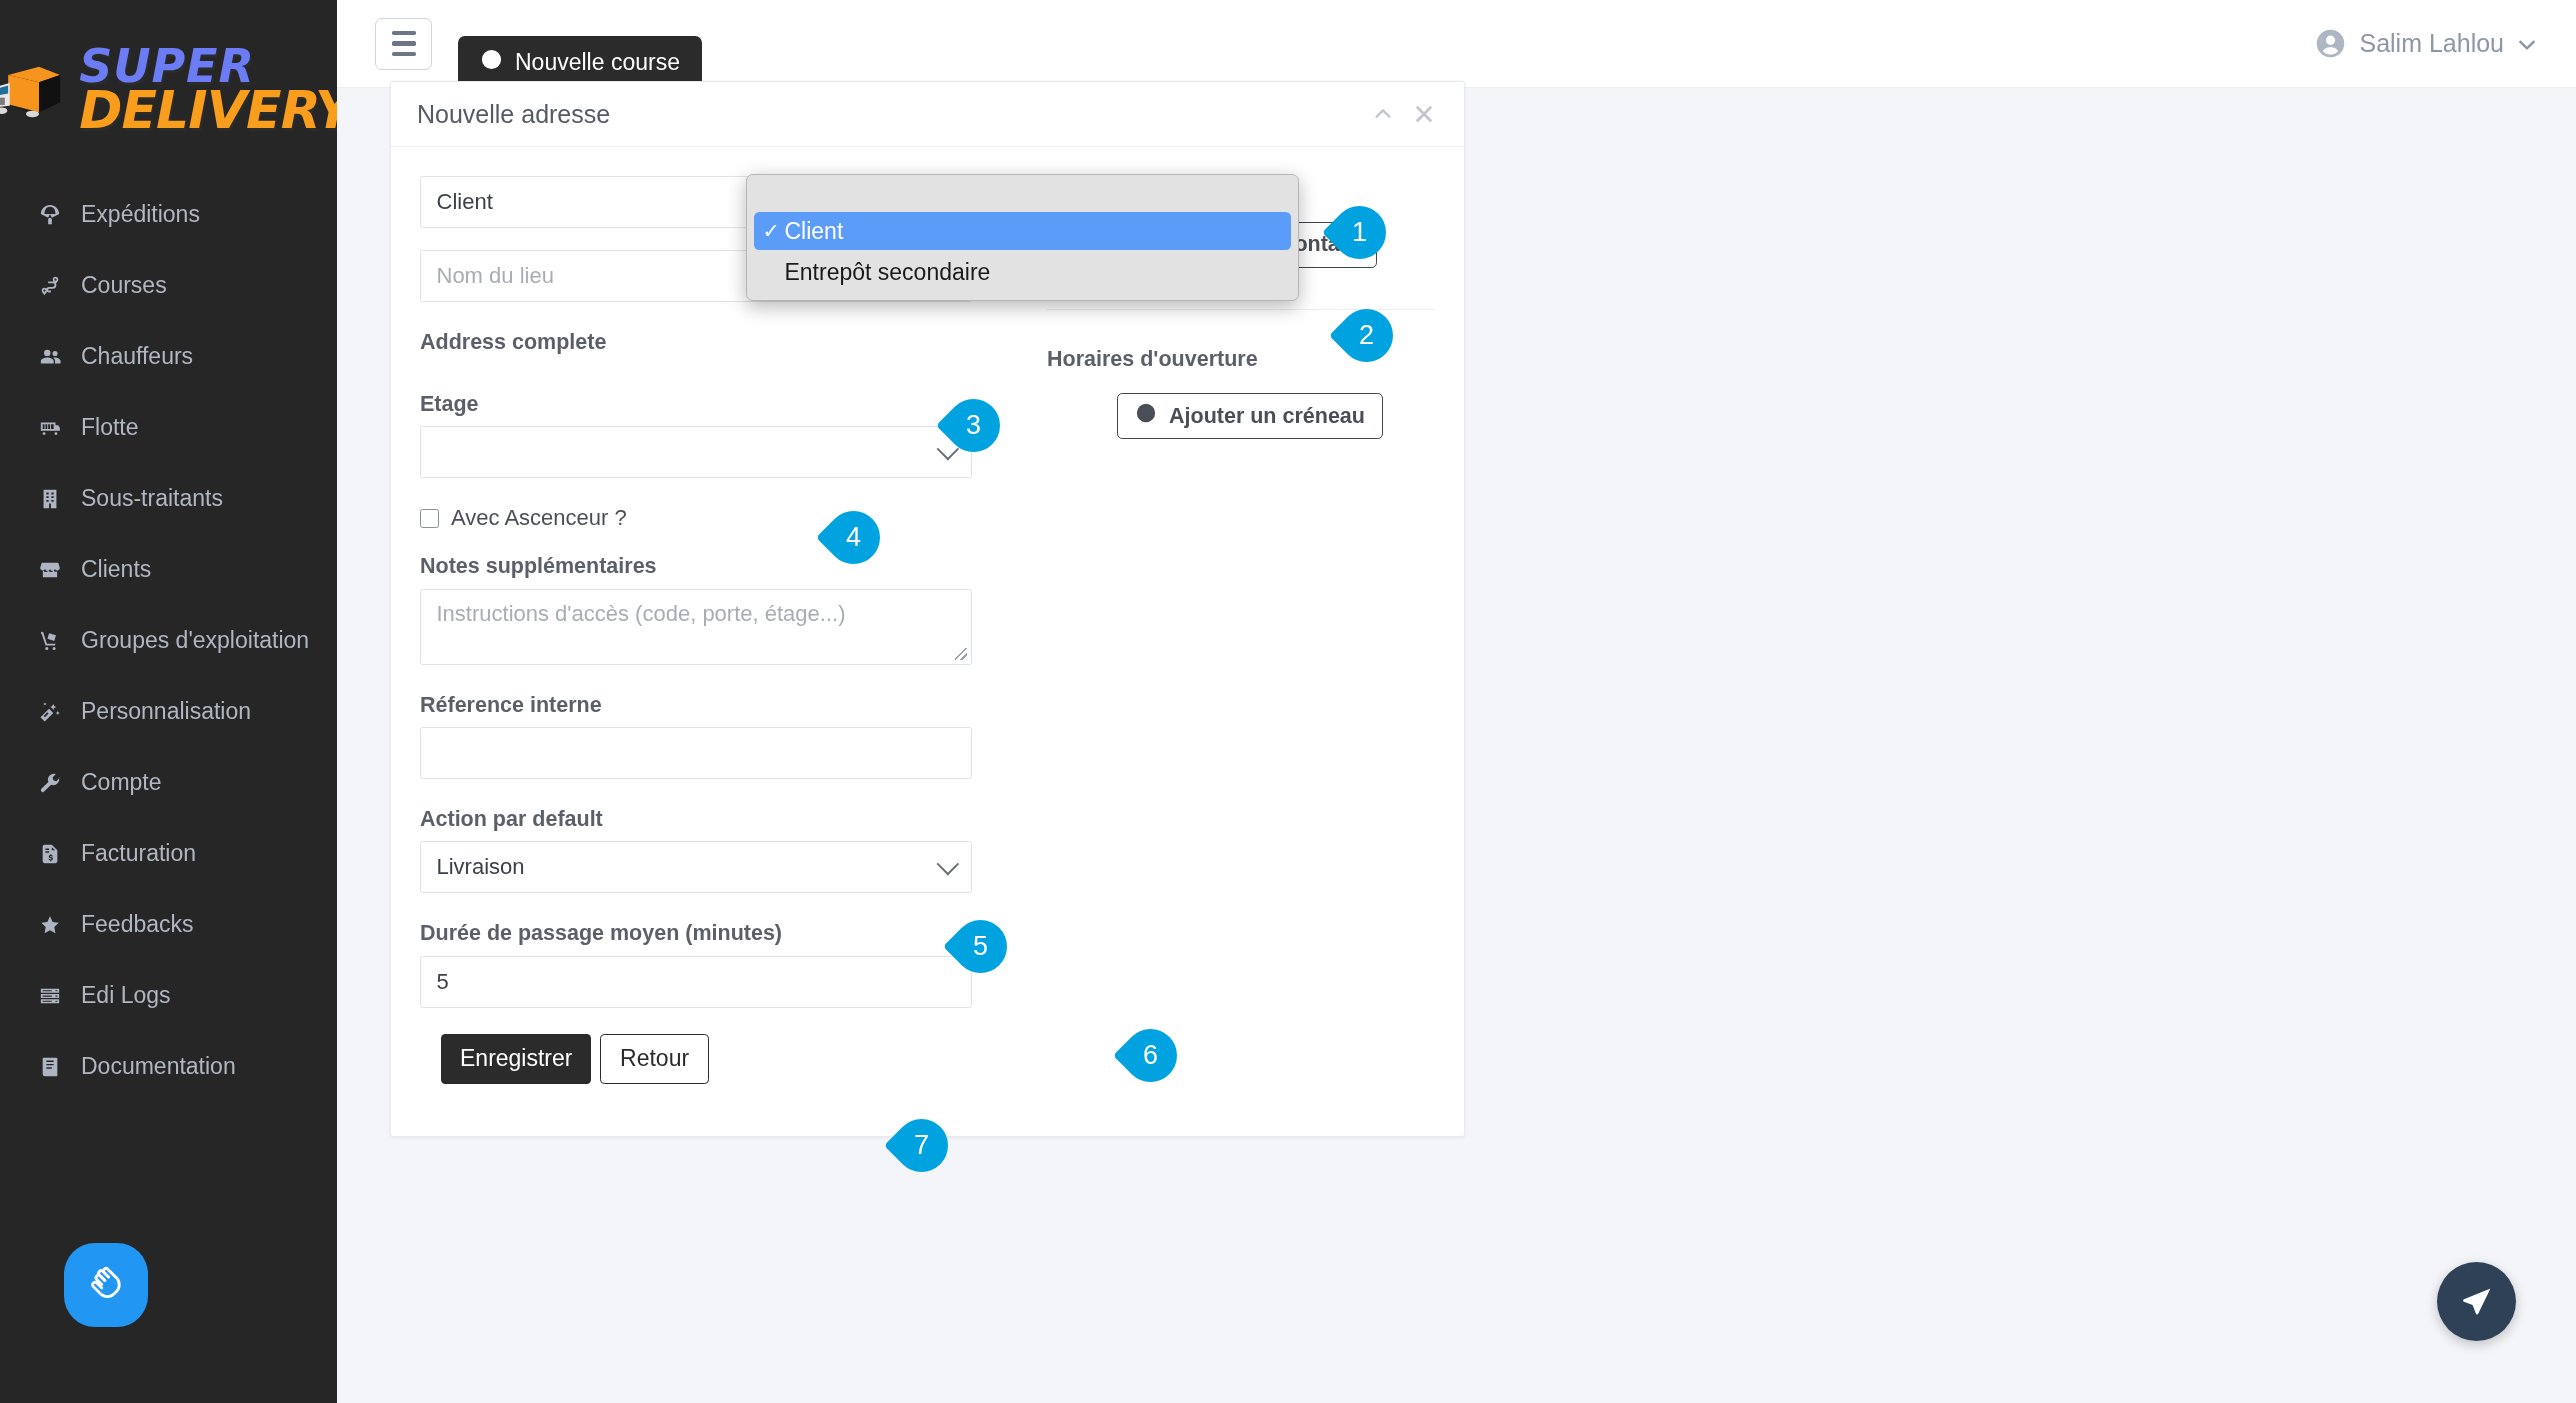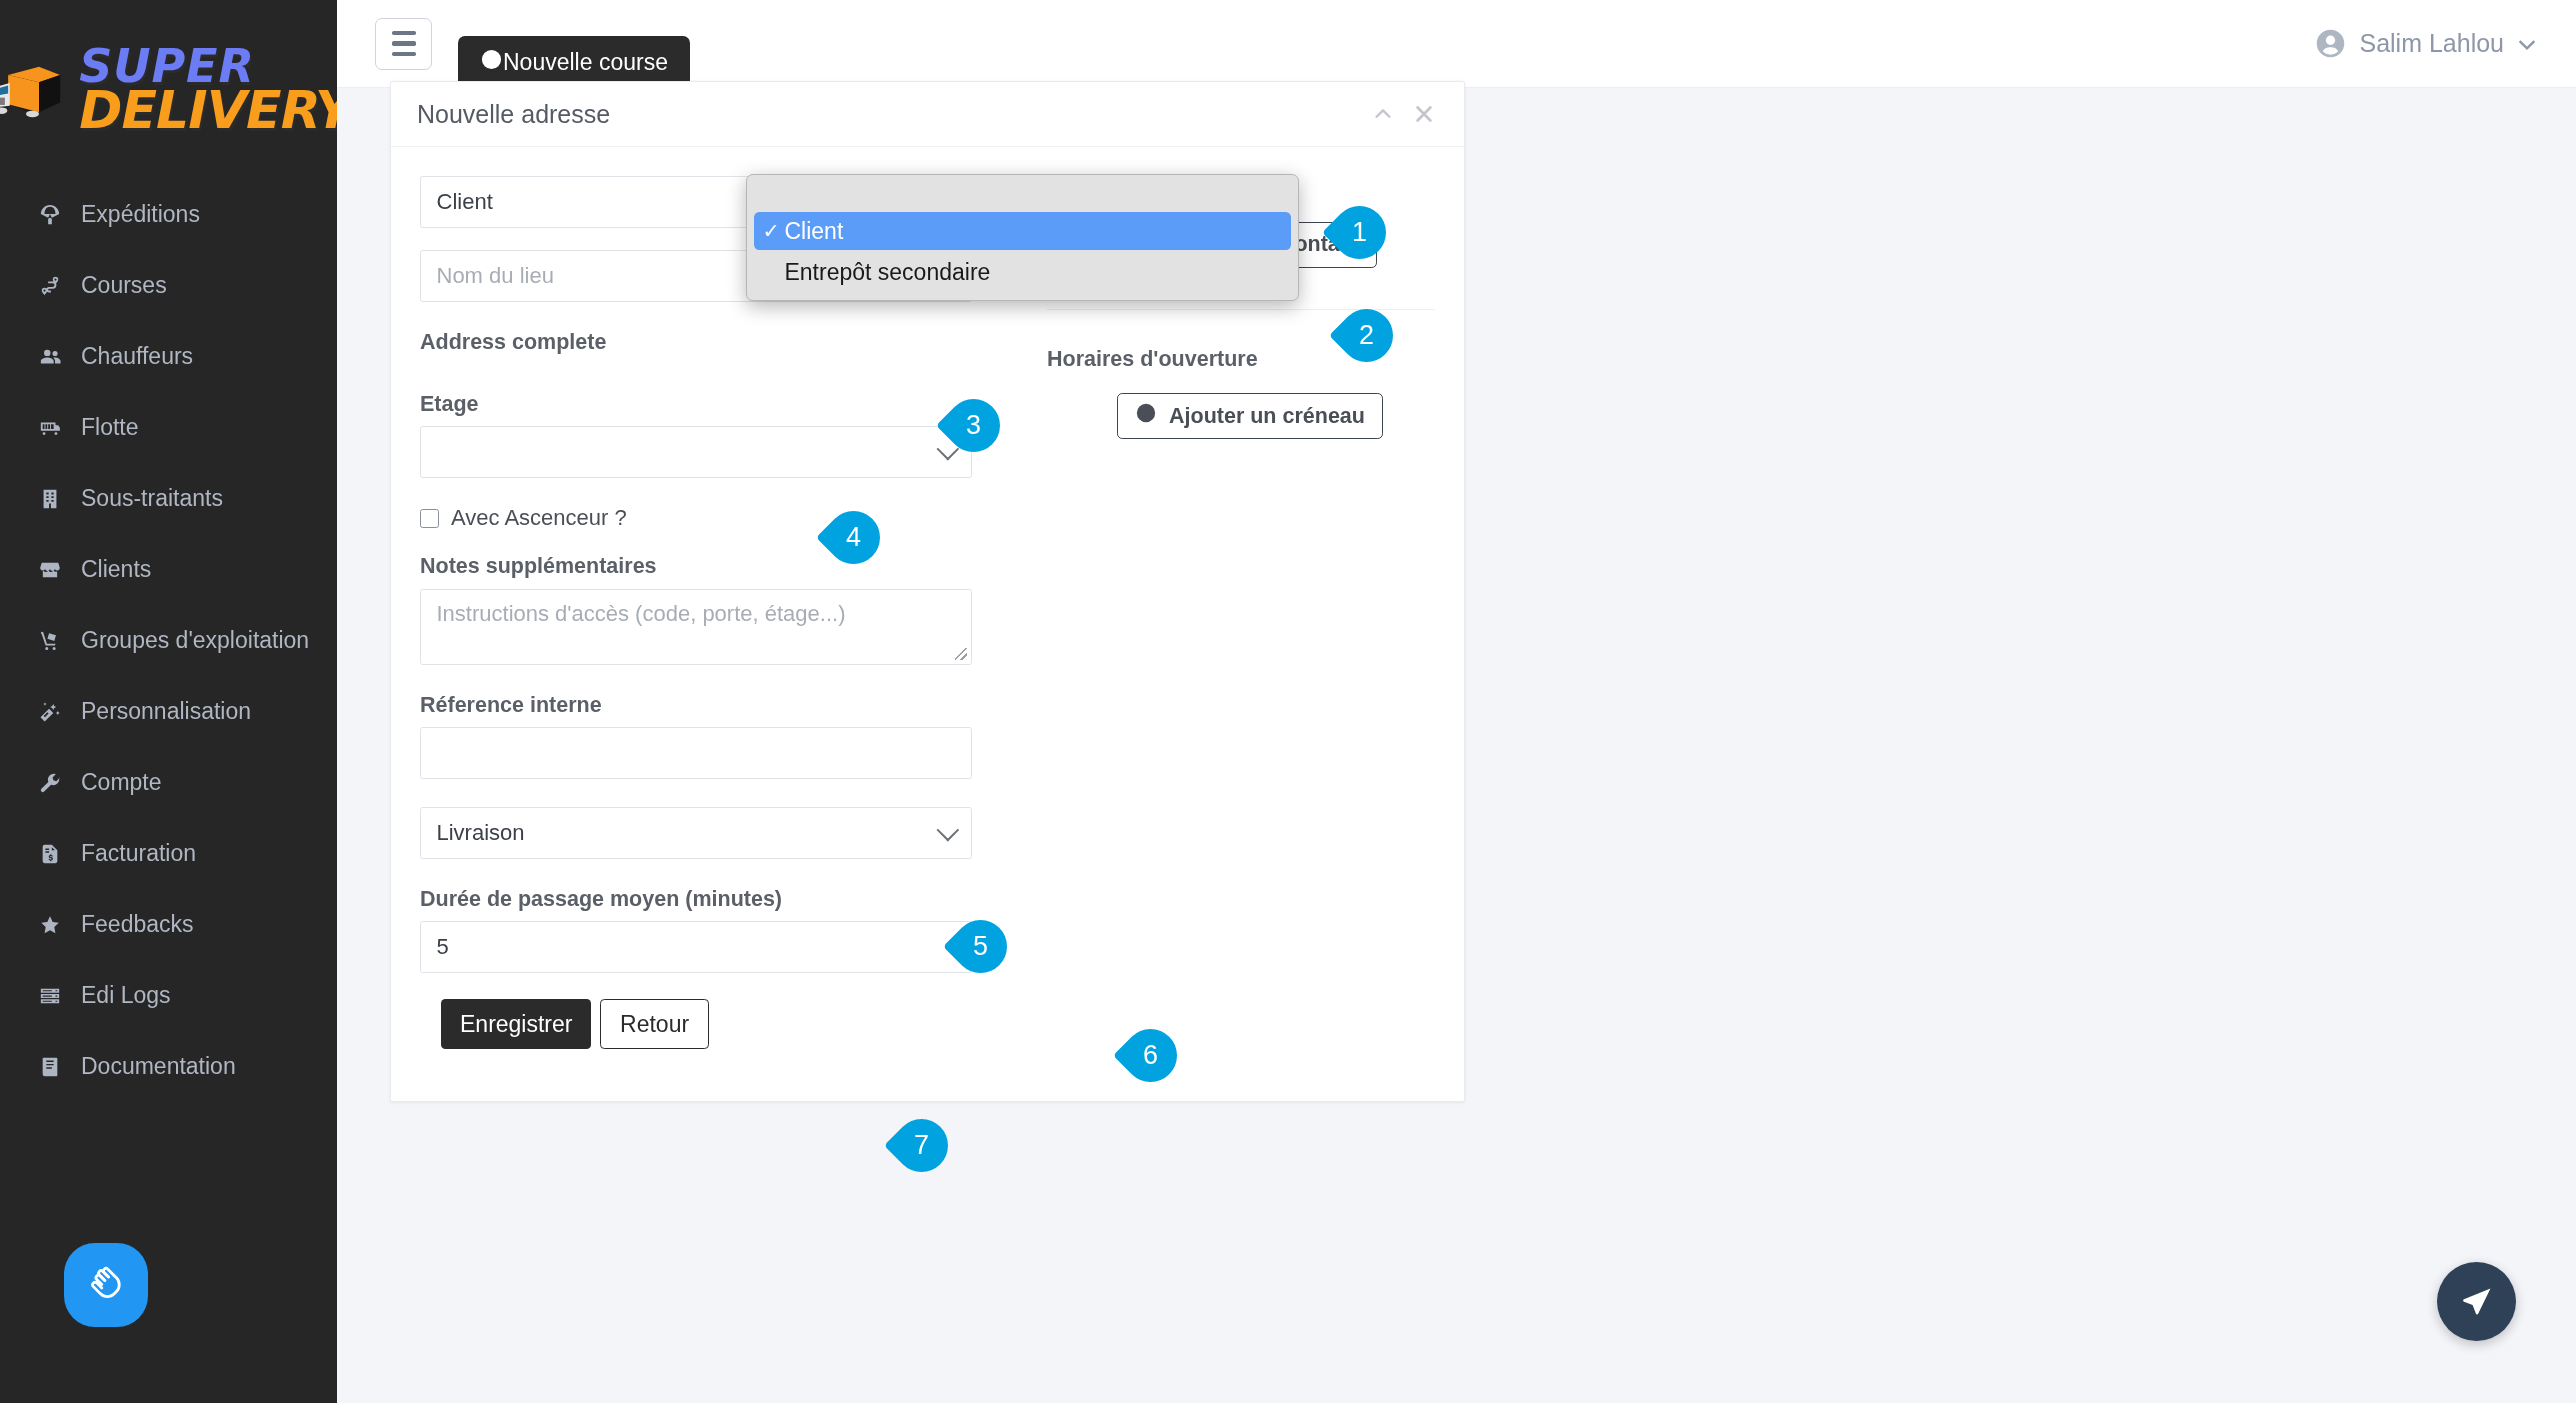--- a/index.html
+++ b/index.html
@@ -91,21 +91,21 @@
   }
   #hamburger i { display: block; width: 24px; height: 4.3px; background: #6d7685; border-radius: 1.7px; }
   #new-course-btn {
     margin-left: 26px;
     height: 53px;
     background: #2b2b2b;
     color: #fff;
     border: none; border-radius: 6.9px;
     padding: 0 22px;
     font-size: 23px;
-    display: flex; align-items: center; 
+    display: flex; align-items: center; gap: 12px;
     cursor: pointer;
     font-family: "Liberation Sans", sans-serif;
     margin-top: 37px;
   }
   #new-course-btn svg { width: 23px; height: 23px; fill: #fff; }
   #user-menu {
     position: absolute; right: 38px;
     display: flex; align-items: center; gap: 12px;
     color: #8d97a8; font-size: 25px; cursor: pointer;
   }
@@ -535,20 +535,21 @@
         <div class="spacer-md"></div>
 
         <div class="field">
           <label class="label">Réference interne</label>
           <div class="control"></div>
         </div>
 
         <div class="spacer-md"></div>
 
         <div class="field">
+          <label class="label">Action par default</label>
           <div class="control select">Livraison</div>
         </div>
 
         <div class="spacer-md"></div>
 
         <div class="field">
           <label class="label">Durée de passage moyen (minutes)</label>
           <div class="control">5</div>
         </div>
 

